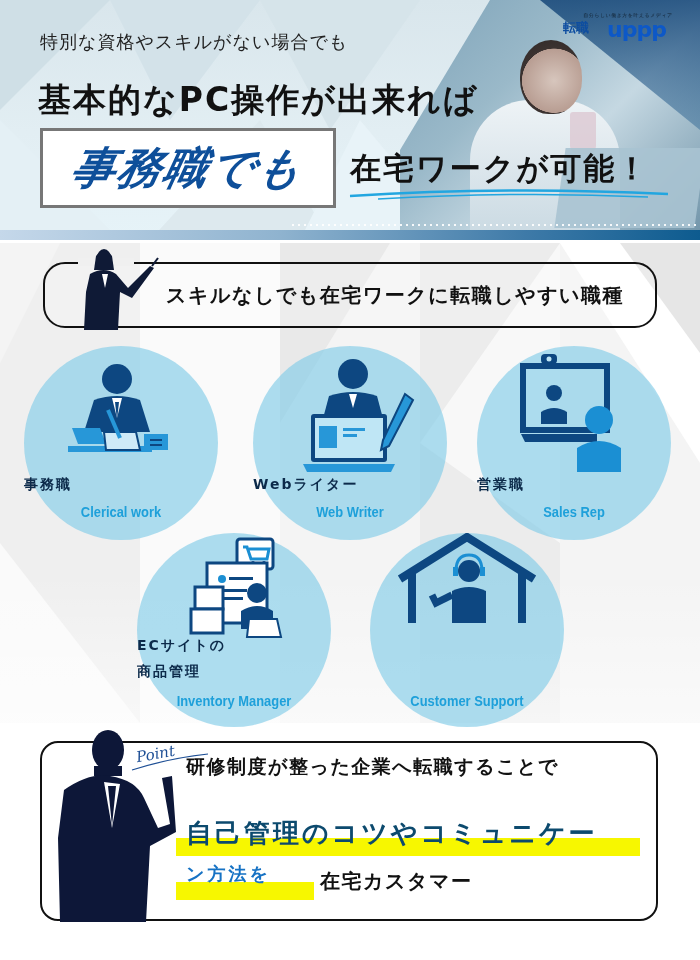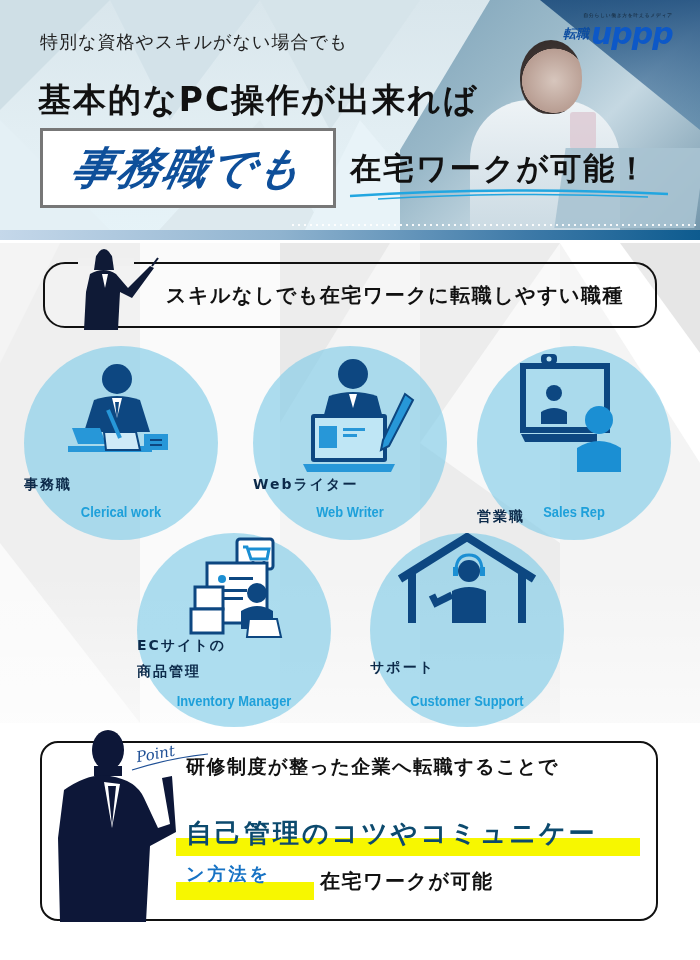--- a/index.html
+++ b/index.html
@@ -26,23 +26,23 @@
   .hero-sub { position: absolute; left: 40px; top: 30px; font-size: 18px; color: #222; letter-spacing: 1px; }
   .hero-title { position: absolute; left: 38px; top: 78px; font-size: 33px; font-weight: bold; color: #111; letter-spacing: 2px; }
   .jimu-box { position: absolute; left: 40px; top: 128px; width: 296px; height: 80px; background: #fff; border: 3px solid #777;
     display: flex; align-items: center; justify-content: center; }
   .jimu-text { font-size: 44px; font-weight: bold; font-style: italic; color: #0e4f9a; letter-spacing: 2px; transform: skewX(-12deg); }
   .possible { position: absolute; left: 350px; top: 148px; font-size: 31px; font-weight: bold; color: #111; letter-spacing: 2px; }
   .possible-underline { position: absolute; left: 348px; top: 188px; width: 322px; height: 12px; }
 
   .logo { position: absolute; left: 563px; top: 12px; width: 130px; }
   .logo-tagline { font-size: 5px; color: #123; text-align: center; letter-spacing: .5px; }
-  .logo-name { display: flex; align-items: center; gap: 2px; margin-top: 1px; font-style: italic; }
+  .logo-name { display: flex; align-items: flex-start; gap: 18px; margin-top: 1px; }
   .logo-kanji { font-size: 13px; color: #0d4da0; font-weight: bold; }
-  .logo-uppp { font-size: 30px; color: #0d58c7; font-weight: bold; letter-spacing: -1px; line-height: 1; }
+  .logo-uppp { font-size: 22px; color: #0d58c7; font-weight: bold; letter-spacing: -1px; line-height: 1; }
 
   .hero-band { position: absolute; left: 0; top: 230px; width: 700px; height: 13px;
     background: linear-gradient(90deg, #c5d8ea 0%, #8fb3cf 40%, #3e7aa8 75%, #0d5b8f 100%); }
   .dots { position: absolute; left: 290px; top: 222px; width: 410px; height: 18px;
     background-image: radial-gradient(circle, rgba(255,255,255,.9) 1px, transparent 1.3px);
     background-size: 6px 6px; }
 
   
   .main-bg { position: absolute; left: 0; top: 243px; width: 700px; height: 717px; background: #fff; overflow: hidden; }
   .bg-fade { position: absolute; left: 0; top: 330px; width: 700px; height: 400px; background: linear-gradient(180deg, rgba(255,255,255,0), #fff 70%); }
@@ -176,21 +176,21 @@
   <svg class="job-icon" viewBox="0 0 194 194">
     <rect x="64" y="8" width="16" height="10" rx="4" fill="#0d4781"></rect>
     <circle cx="72" cy="13" r="2.5" fill="#bfe6f5"></circle>
     <rect x="46" y="20" width="84" height="64" fill="none" stroke="#0d4781" stroke-width="6"></rect>
     <circle cx="77" cy="47" r="8" fill="#0d4781"></circle>
     <path d="M64 78 L64 66 Q77 58 90 66 L90 78 Z" fill="#0d4781"></path>
     <path d="M44 88 L120 88 L120 96 L48 96 Z" fill="#0d4781"></path>
     <circle cx="122" cy="74" r="14" fill="#1b8fd3"></circle>
     <path d="M100 126 L100 102 Q122 88 144 102 L144 126 Z" fill="#1b8fd3"></path>
   </svg>
-  <div class="job-title" style="top:130px;margin-top:32px;">営業職</div>
+  <div class="job-title" style="top:130px;">営業職</div>
   <div class="job-en" style="top:157px;">Sales Rep</div>
 </div>
 
 <div class="job" style="left:137px;top:533px;">
   <svg class="job-icon" viewBox="0 0 194 194">
     <rect x="100" y="6" width="36" height="30" rx="3" fill="#fff" stroke="#0d4781" stroke-width="3"></rect>
     <path d="M106 14 L110 14 L114 26 L130 26 L132 16 L112 16" fill="none" stroke="#1b8fd3" stroke-width="3"></path>
     <circle cx="116" cy="30" r="2" fill="#0d4781"></circle>
       <circle cx="127" cy="30" r="2" fill="#0d4781"></circle>
     <rect x="70" y="30" width="60" height="60" fill="#fff" stroke="#0d4781" stroke-width="3"></rect>
@@ -214,34 +214,33 @@
     <path d="M30 46 L97 4 L164 46" fill="none" stroke="#0d4781" stroke-width="8"></path>
     <path d="M42 40 L42 90" stroke="#0d4781" stroke-width="8"></path>
     <path d="M152 40 L152 90" stroke="#0d4781" stroke-width="8"></path>
     <circle cx="99" cy="38" r="11" fill="#0d4781"></circle>
     <path d="M86 38 Q86 22 99 22 Q112 22 112 38" fill="none" stroke="#1b8fd3" stroke-width="3"></path>
     <rect x="83" y="34" width="5" height="9" fill="#1b8fd3"></rect>
     <rect x="110" y="34" width="5" height="9" fill="#1b8fd3"></rect>
     <path d="M82 90 L82 58 Q99 50 116 58 L116 90 Z" fill="#0d4781"></path>
     <path d="M82 62 L66 70 L62 62" fill="none" stroke="#0d4781" stroke-width="7"></path>
   </svg>
-  <div class="job-title" style="top:126px;">サポート</div>
   <div class="job-en" style="top:159px;">Customer Support</div>
 </div>
 
 <div class="point-box"></div>
 <svg class="businessman" viewBox="0 0 150 194">
   <ellipse cx="58" cy="22" rx="16" ry="20" fill="#0d1738"></ellipse>
   <path d="M44 38 L72 38 L72 48 L44 48 Z" fill="#0d1738"></path>
   <path d="M14 62 Q40 44 60 48 Q86 52 94 70 L108 100 L120 96 L112 50 L122 48 L126 104 L100 118 L96 194 L10 194 L8 110 Z" fill="#0d1738"></path>
   <path d="M54 54 L62 100 L70 56" fill="#fff"></path>
   <path d="M58 58 L62 98 L66 58" fill="#0d1738"></path>
 </svg>
 <svg class="point-underline" viewBox="0 0 80 20">
   <path d="M2 18 Q40 6 78 2" stroke="#1e4f95" stroke-width="1.2" fill="none"></path>
 </svg>
 <div class="point-label">Point</div>
 <div class="point-line1">研修制度が整った企業へ転職することで</div>
 <div class="hl" style="left:176px;top:838px;width:464px;height:18px;"></div>
 <div class="point-line2">自己管理のコツやコミュニケー</div>
 <div class="hl" style="left:176px;top:882px;width:138px;height:18px;"></div>
 <div class="point-line3a">ン方法を</div>
-<div class="point-line3b">在宅ワークが可能</div>
+<div class="point-line3b">在宅カスタマー</div>
 
 </body></html>

